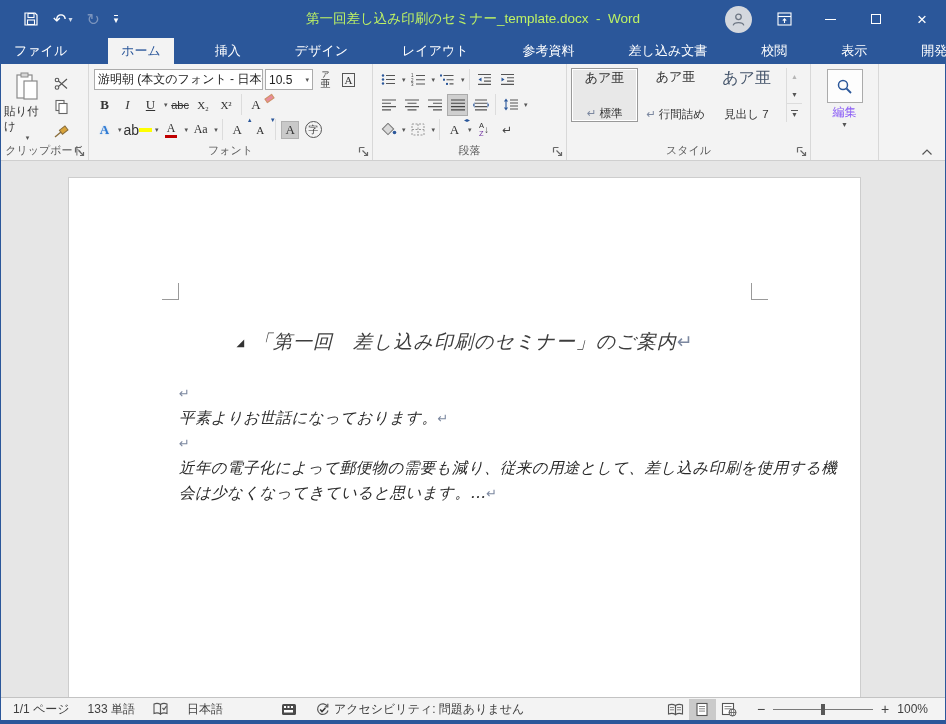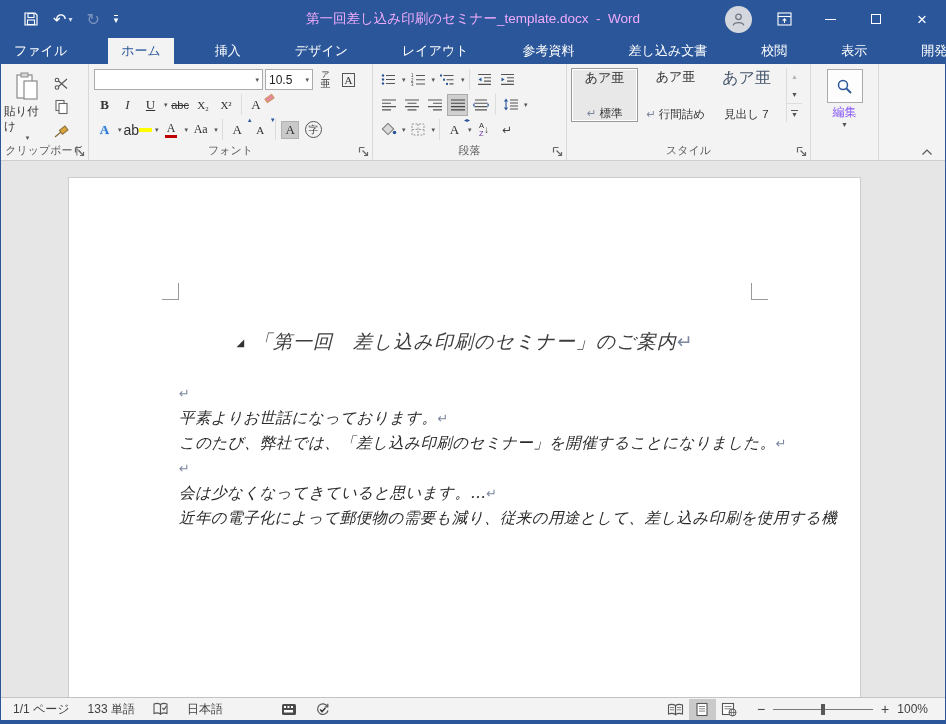--- a/index.html
+++ b/index.html
@@ -8,21 +8,21 @@
   .window { width:946px; height:724px; border-left:1px solid #2b579a; border-right:1px solid #2b579a;
             border-bottom:4px solid #2b579a; background:#e6e6e6; display:flex; flex-direction:column; }
 
   
   .titlebar { height:38px; background:#2b579a; color:#fff; display:flex; align-items:center; position:relative; flex:0 0 38px; }
   .qat { display:flex; align-items:center; gap:14px; padding-left:22px; z-index:2; }
   .qat .qbtn { display:flex; align-items:center; color:#fff; font-size:16px; cursor:default; }
   .qbtn.disabled { color:#7b94bd; }
   .tiny-caret { font-size:8px; margin-left:2px; color:#cfd9ea; }
   .qat-more { display:inline-block; font-size:9px; border-top:1px solid #fff; padding-top:1px; line-height:7px; }
-  .win-title { position:absolute; left:0; right:0; text-align:center; font-size:13.5px; color:#f0abfc; pointer-events:none; }
+  .win-title { position:absolute; left:0; right:0; text-align:center; font-size:13.5px; color:#bef264; pointer-events:none; }
   .tb-right { margin-left:auto; display:flex; align-items:center; height:100%; z-index:2; }
   .tb-ctl { width:46px; height:100%; display:flex; align-items:center; justify-content:center; color:#fff; }
   .avatar { width:27px; height:27px; border-radius:50%; background:#d4d8de; display:flex; align-items:center; justify-content:center; }
   .max-box { width:10px; height:10px; border:1px solid #fff; }
   .min-dash { width:11px; height:1px; background:#fff; display:inline-block; }
   .close-x { font-size:17px; line-height:1; }
 
   
   .tabrow { height:26px; background:#2b579a; display:flex; align-items:stretch; flex:0 0 26px; font-size:13px;gap:28px; }
   .rtab { color:#fff; display:flex; align-items:center; padding:0 13px; white-space:nowrap; }
@@ -249,20 +249,21 @@
             <path d="M1.5 1.5 h5 M1.5 1.5 v5" stroke="#666" stroke-width="1.2" fill="none"></path>
             <path d="M4.5 4.5 l5 5 M9.5 6 v3.5 h-3.5" stroke="#666" stroke-width="1.2" fill="none"></path>
           </svg>
       </span>
     </div>
 
     <div class="rgroup g-font">
       <div class="gbody">
         <div class="r">
           <span class="combo fname">
+              <span>游明朝 (本文のフォント - 日本</span>
               <span class="dd">▾</span>
             </span>
           <span class="combo fsize">
               <span>10.5</span>
               <span class="dd">▾</span>
             </span>
           <span class="sbtn">
               <span class="ruby">
                 <span>ア</span>
                 <b>亜</b>
@@ -502,24 +503,23 @@
   <div class="docarea">
     <div class="page">
       <span class="crop tl"></span>
       <span class="crop tr"></span>
       <div class="doc-heading">
         <span class="h-tri">◢</span><span>「第一回　差し込み印刷のセミナー」のご案内</span><span class="rmark">↵</span>
       </div>
       <div class="doc-body">
         <div class="dline"><span></span><span class="rmark">↵</span></div>
         <div class="dline"><span>平素よりお世話になっております。</span><span class="rmark">↵</span></div>
-        <div class="dline"><span>このたび、弊社では、「差し込み印刷のセミナー」を開催することになりました。</span><span class="rmark">↵</span></div>
         <div class="dline"><span></span><span class="rmark">↵</span></div>
+        <div class="dline"><span>近年の電子化によって郵便物の需要も減り、従来の用途として、差し込み印刷を使用する機</span><span class="rmark"></span></div>
         <div class="dline"><span>会は少なくなってきていると思います。…</span><span class="rmark">↵</span></div>
-        <div class="dline"><span>近年の電子化によって郵便物の需要も減り、従来の用途として、差し込み印刷を使用する機</span><span class="rmark"></span></div>
       </div>
     </div>
   </div>
 
   <div class="statusbar">
     <span class="st-item">1/1 ページ</span>
     <span class="st-item">133 単語</span>
     <span class="st-item">
       <svg width="16" height="14" viewBox="0 0 16 14">
           <path d="M1 2 C3.5 1 6 1.5 7.5 2.5 V12 C6 11 3.5 10.5 1 11.5 Z" fill="none" stroke="#555" stroke-width="1.1"></path>
@@ -536,20 +536,21 @@
           <rect x="10" y="3" width="2" height="2" fill="#fff"></rect>
           <rect x="3" y="7" width="9" height="2.5" fill="#fff"></rect>
         </svg>
     </span>
     <span class="st-item">
       <svg width="15" height="15" viewBox="0 0 15 15">
           <path d="M12.5 4.5 A5.3 5.3 0 1 0 13 8.5" fill="none" stroke="#555" stroke-width="1.2"></path>
           <path d="M12.8 1.8 v3 h-3" fill="none" stroke="#555" stroke-width="1.2"></path>
           <path d="M5.2 7.6 l1.8 2 L10.4 6" fill="none" stroke="#333" stroke-width="1.5"></path>
         </svg>
+      <span>アクセシビリティ: 問題ありません</span>
     </span>
     <span class="st-right">
       <span class="viewbtn">
         <svg width="17" height="13" viewBox="0 0 17 13">
             <path d="M1.5 2 C4 1 7 1.5 8.5 2.5 V11.5 C7 10.5 4 10 1.5 11 Z" fill="none" stroke="#555" stroke-width="1.1"></path>
             <path d="M15.5 2 C13 1 10 1.5 8.5 2.5 V11.5 C10 10.5 13 10 15.5 11 Z" fill="none" stroke="#555" stroke-width="1.1"></path>
             <path d="M3 4.5 h4 M3 6.8 h4 M10 4.5 h4 M10 6.8 h4" stroke="#777" stroke-width="0.9"></path>
           </svg>
       </span>
       <span class="viewbtn on">

